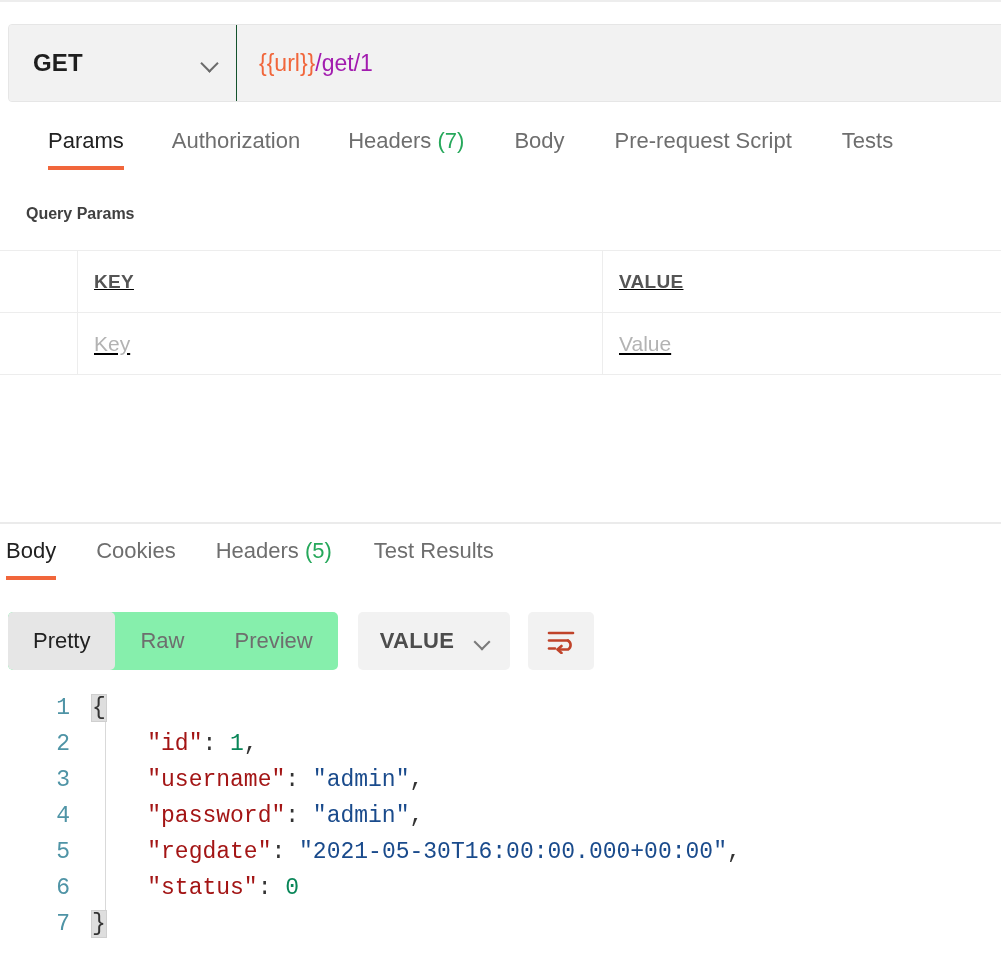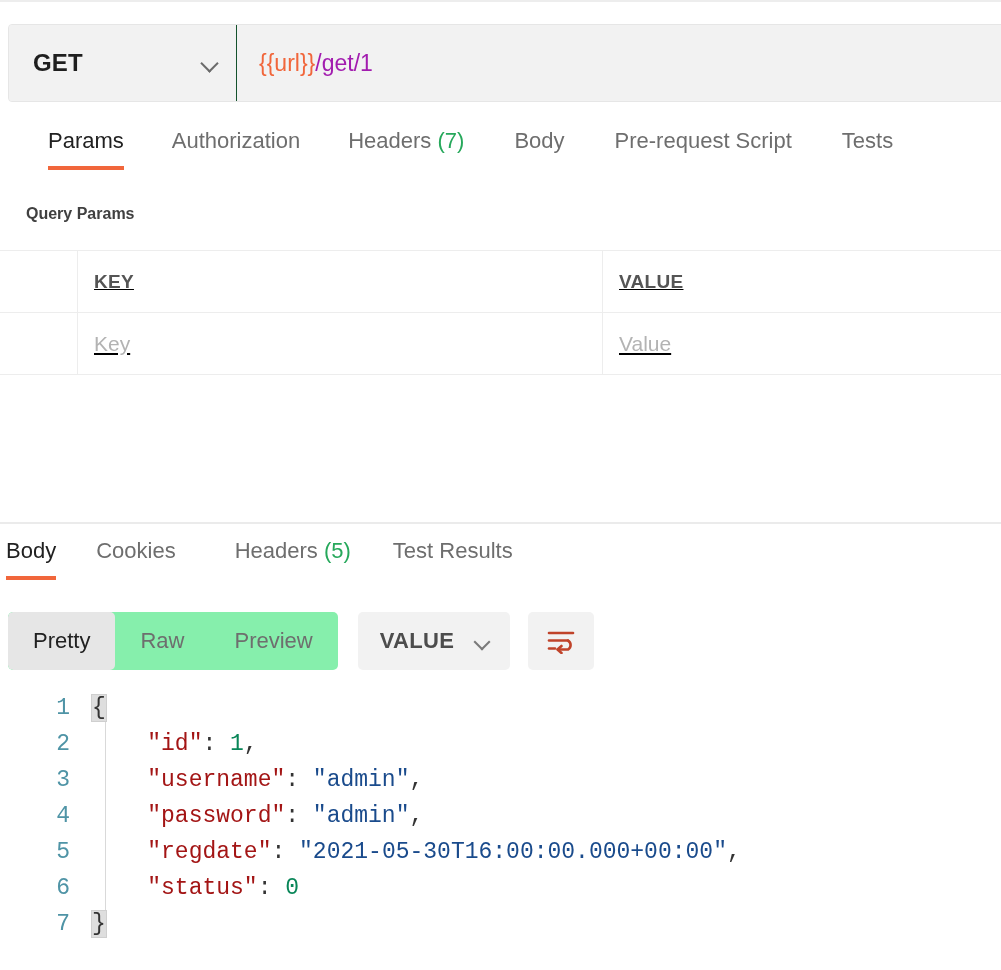--- a/index.html
+++ b/index.html
@@ -366,21 +366,21 @@
 
   <div class="resp-divider"></div>
 
   <div class="resp-tabs">
     <div class="tab active" style="margin-left:6px;">
       <span>Body</span>
     </div>
     <div class="tab" style="margin-left:40px;">
       <span>Cookies</span>
     </div>
-    <div class="tab" style="margin-left:59px;">
+    <div class="tab" style="margin-left:40px;">
       <span>Headers</span>
       <span class="tab-count">(5)</span>
     </div>
     <div class="tab" style="margin-left:42px;">
       <span>Test Results</span>
     </div>
   </div>
 
   <div class="fmt-bar">
     <div class="seg-group">

